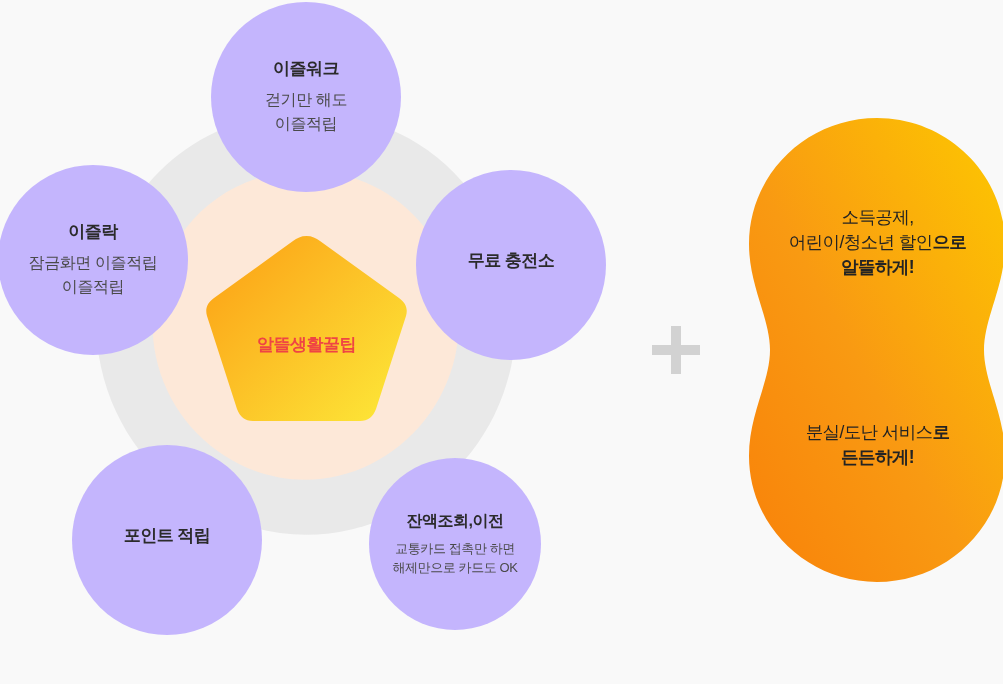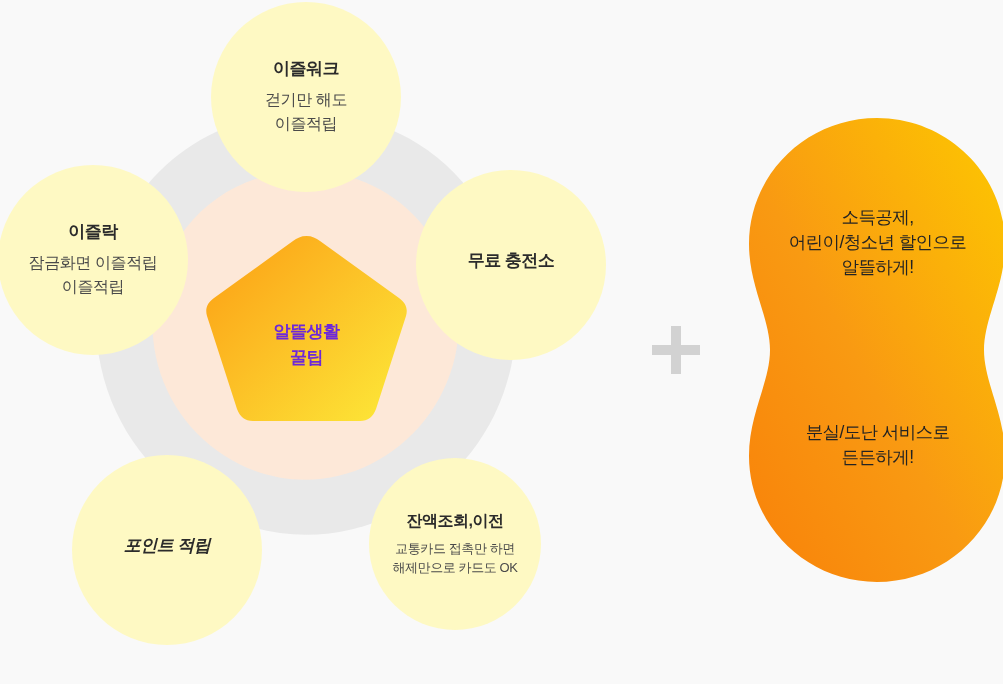--- a/index.html
+++ b/index.html
@@ -29,21 +29,21 @@
     top: 0;
     width: 1003px;
     height: 684px;
     pointer-events: none;
   }
 
   
   .node {
     position: absolute;
     border-radius: 50%;
-    background: #fef9c3;
+    background: #c4b5fd;
     display: flex;
     flex-direction: column;
     align-items: center;
     justify-content: center;
     text-align: center;
     box-sizing: border-box;
   }
   .node .node-title {
     font-weight: bold;
     font-size: 17px;
@@ -55,21 +55,21 @@
   .node .node-desc {
     font-size: 16px;
     color: #4a4a4a;
     letter-spacing: -0.4px;
     line-height: 1.5;
   }
 
   #node-walk   { left: 211px; top:   2px; width: 190px; height: 190px; }
   #node-lock   { left:  -2px; top: 165px; width: 190px; height: 190px; }
   #node-charge { left: 416px; top: 170px; width: 190px; height: 190px; }
-  #node-point  { left:  72px; top: 455px; width: 190px; height: 190px; font-style: italic; }
+  #node-point  { left:  72px; top: 445px; width: 190px; height: 190px; }
   #node-balance{ left: 369px; top: 458px; width: 172px; height: 172px; }
 
   #node-balance .node-title { font-size: 16px; margin-bottom: 8px;}
   #node-balance .node-desc  { font-size: 13px; }
 
   
   #pentagon-wrap {
     position: absolute;
     left: 202px;
     top: 232px;
@@ -77,29 +77,29 @@
     height: 204px;
   }
   #pentagon-wrap svg { display: block; }
   #pentagon-label {
     position: absolute;
     left: 0;
     top: 0;
     width: 209px;
     height: 204px;
     display: flex;
-    flex-direction: column;
+    flex-direction: row;
     align-items: center;
     justify-content: center;
     padding-top: 22px;
     box-sizing: border-box;
     text-align: center;
     font-weight: bold;
     font-size: 17px;
-    color: #6d28d9;
+    color: #ef4444;
     letter-spacing: -0.5px;
     line-height: 1.55;
   }
 
   
   #plus-sign {
     position: absolute;
     left: 652px;
     top: 326px;
     width: 48px;
@@ -135,21 +135,21 @@
   .peanut-text {
     position: absolute;
     width: 275px;
     text-align: center;
     color: #232323;
     letter-spacing: -0.6px;
     line-height: 1.42;
     font-size: 17.5px;
   }
   .peanut-text b { font-weight: normal; }
-  .peanut-text .light { font-weight: normal; }
+  .peanut-text .light { font-weight: bold; }
   #peanut-text-top    { left: 0; top: 95px; }
   #peanut-text-bottom { left: 0; top: 310px; }
 </style>
 </head>
 <body>
 
 <div id="canvas">
 
   <svg class="bg-layer" viewBox="0 0 1003 684" width="1003" height="684" xmlns="http://www.w3.org/2000/svg">
     <defs>

